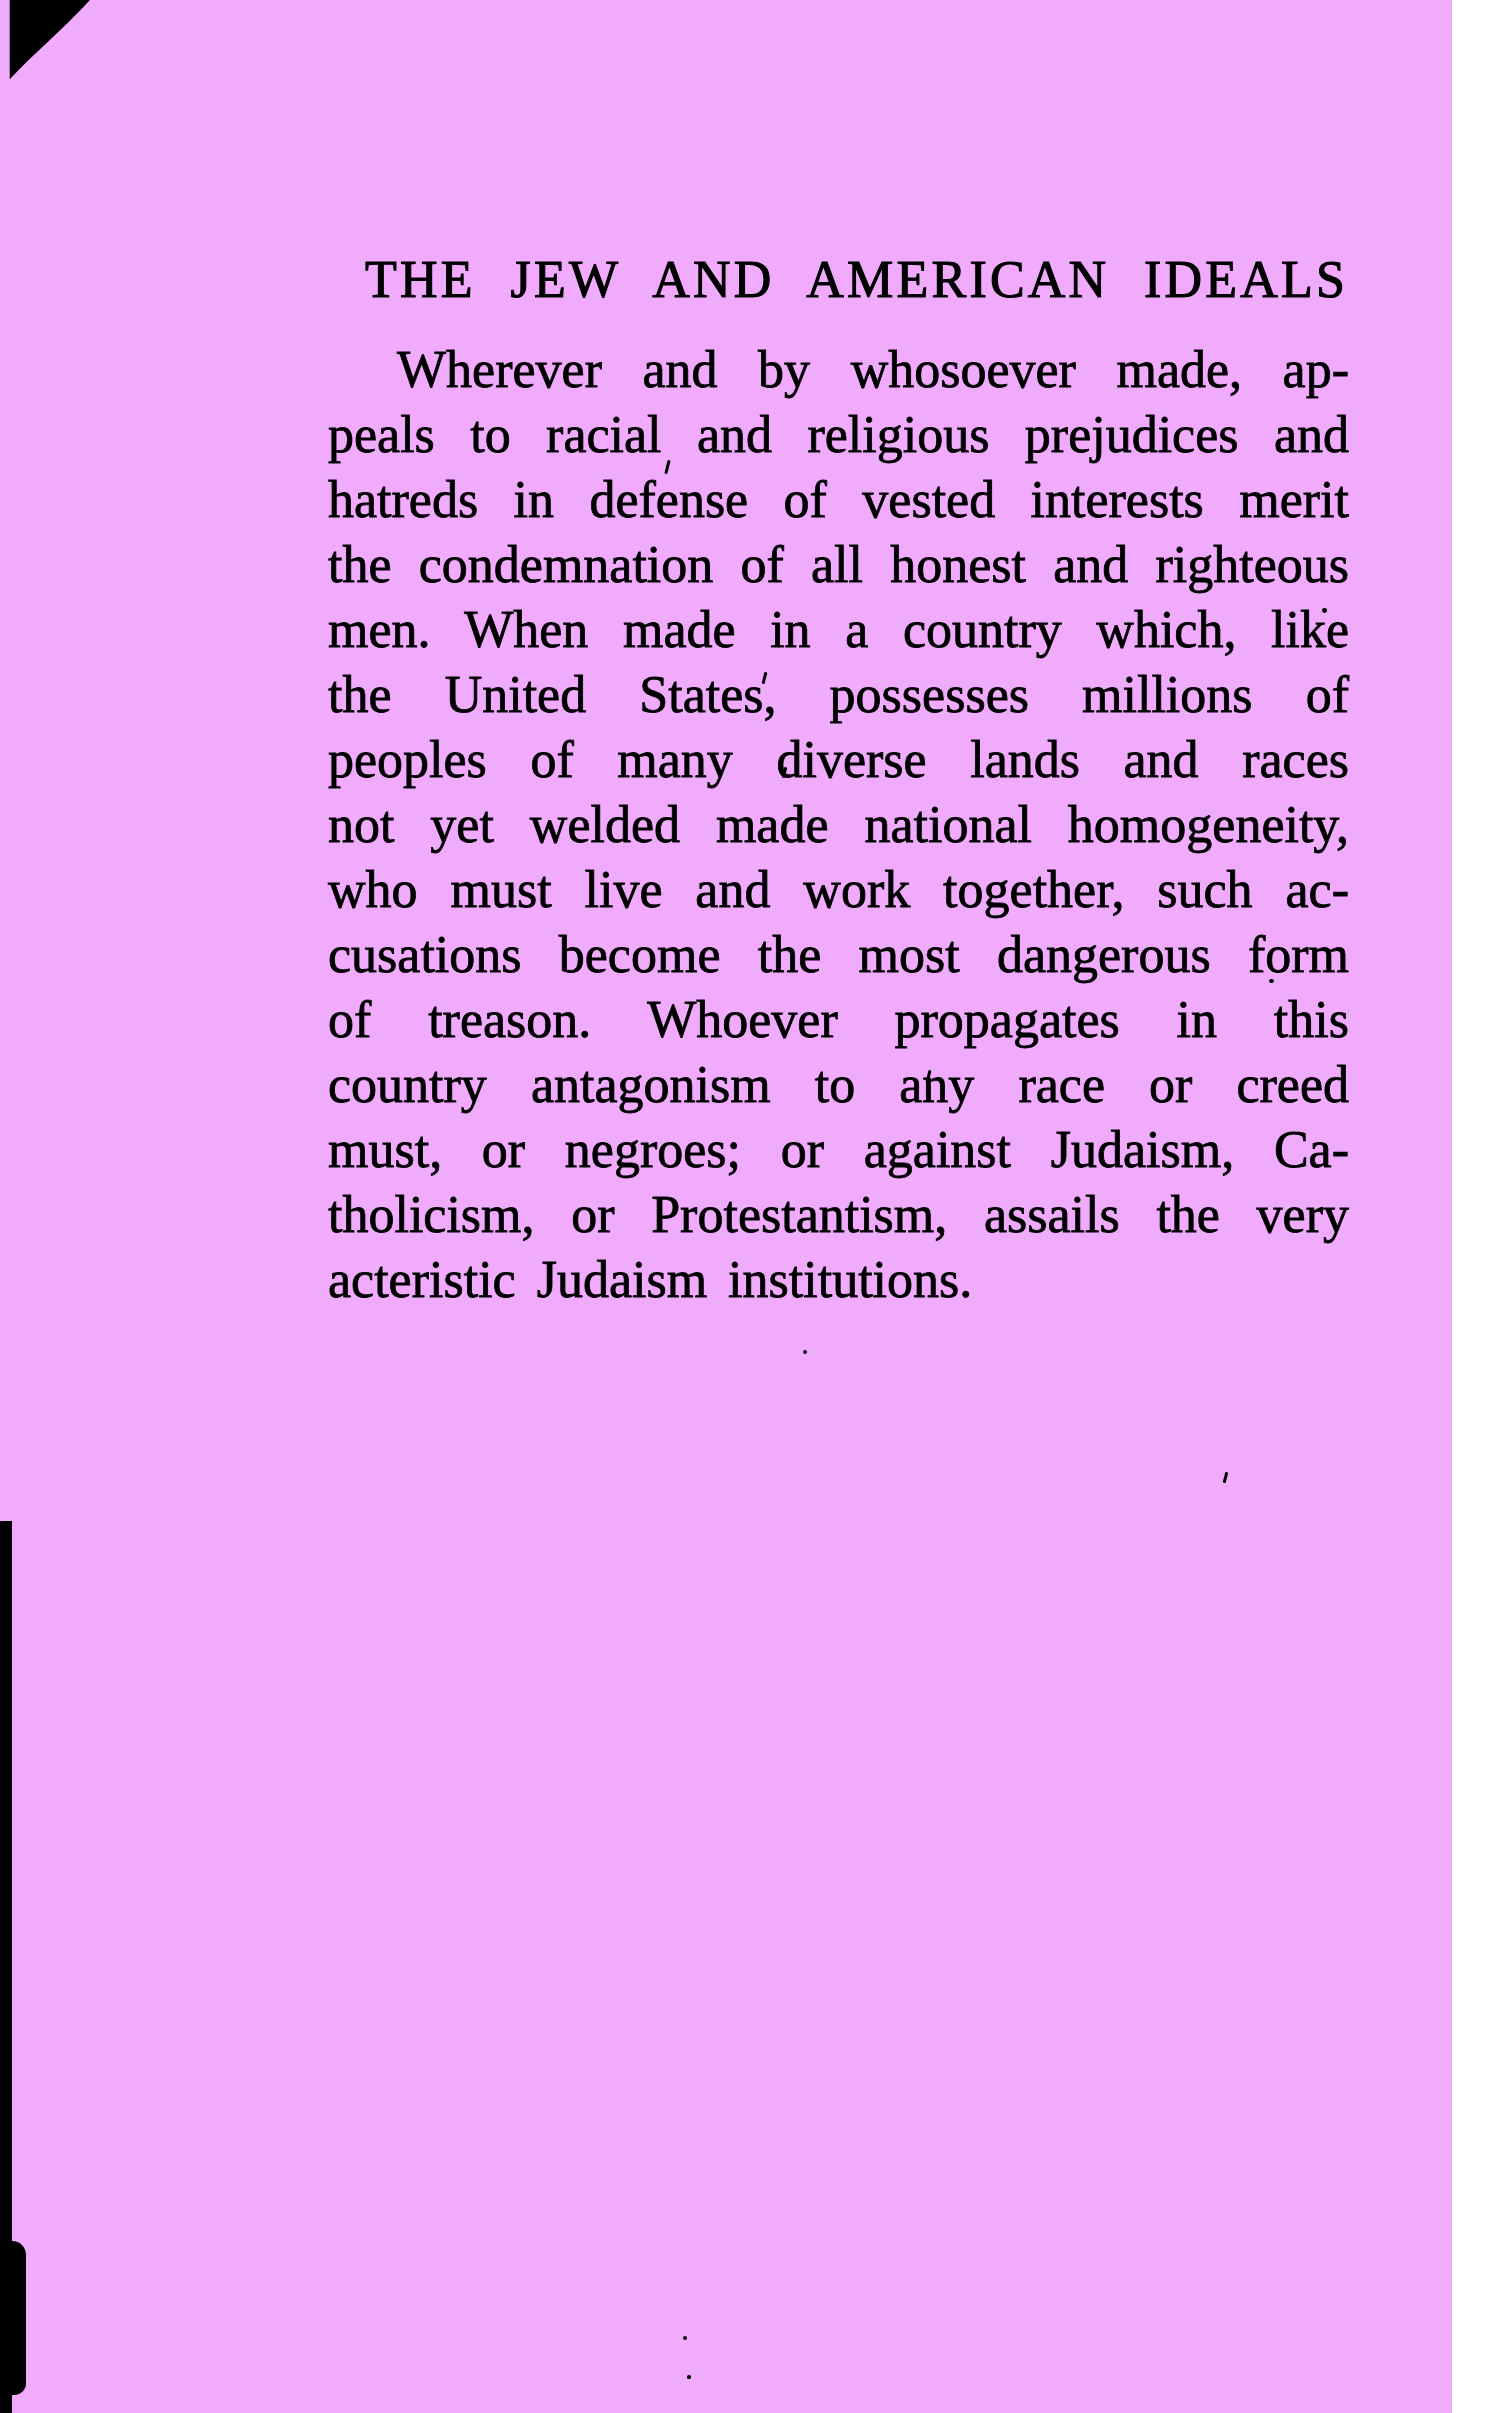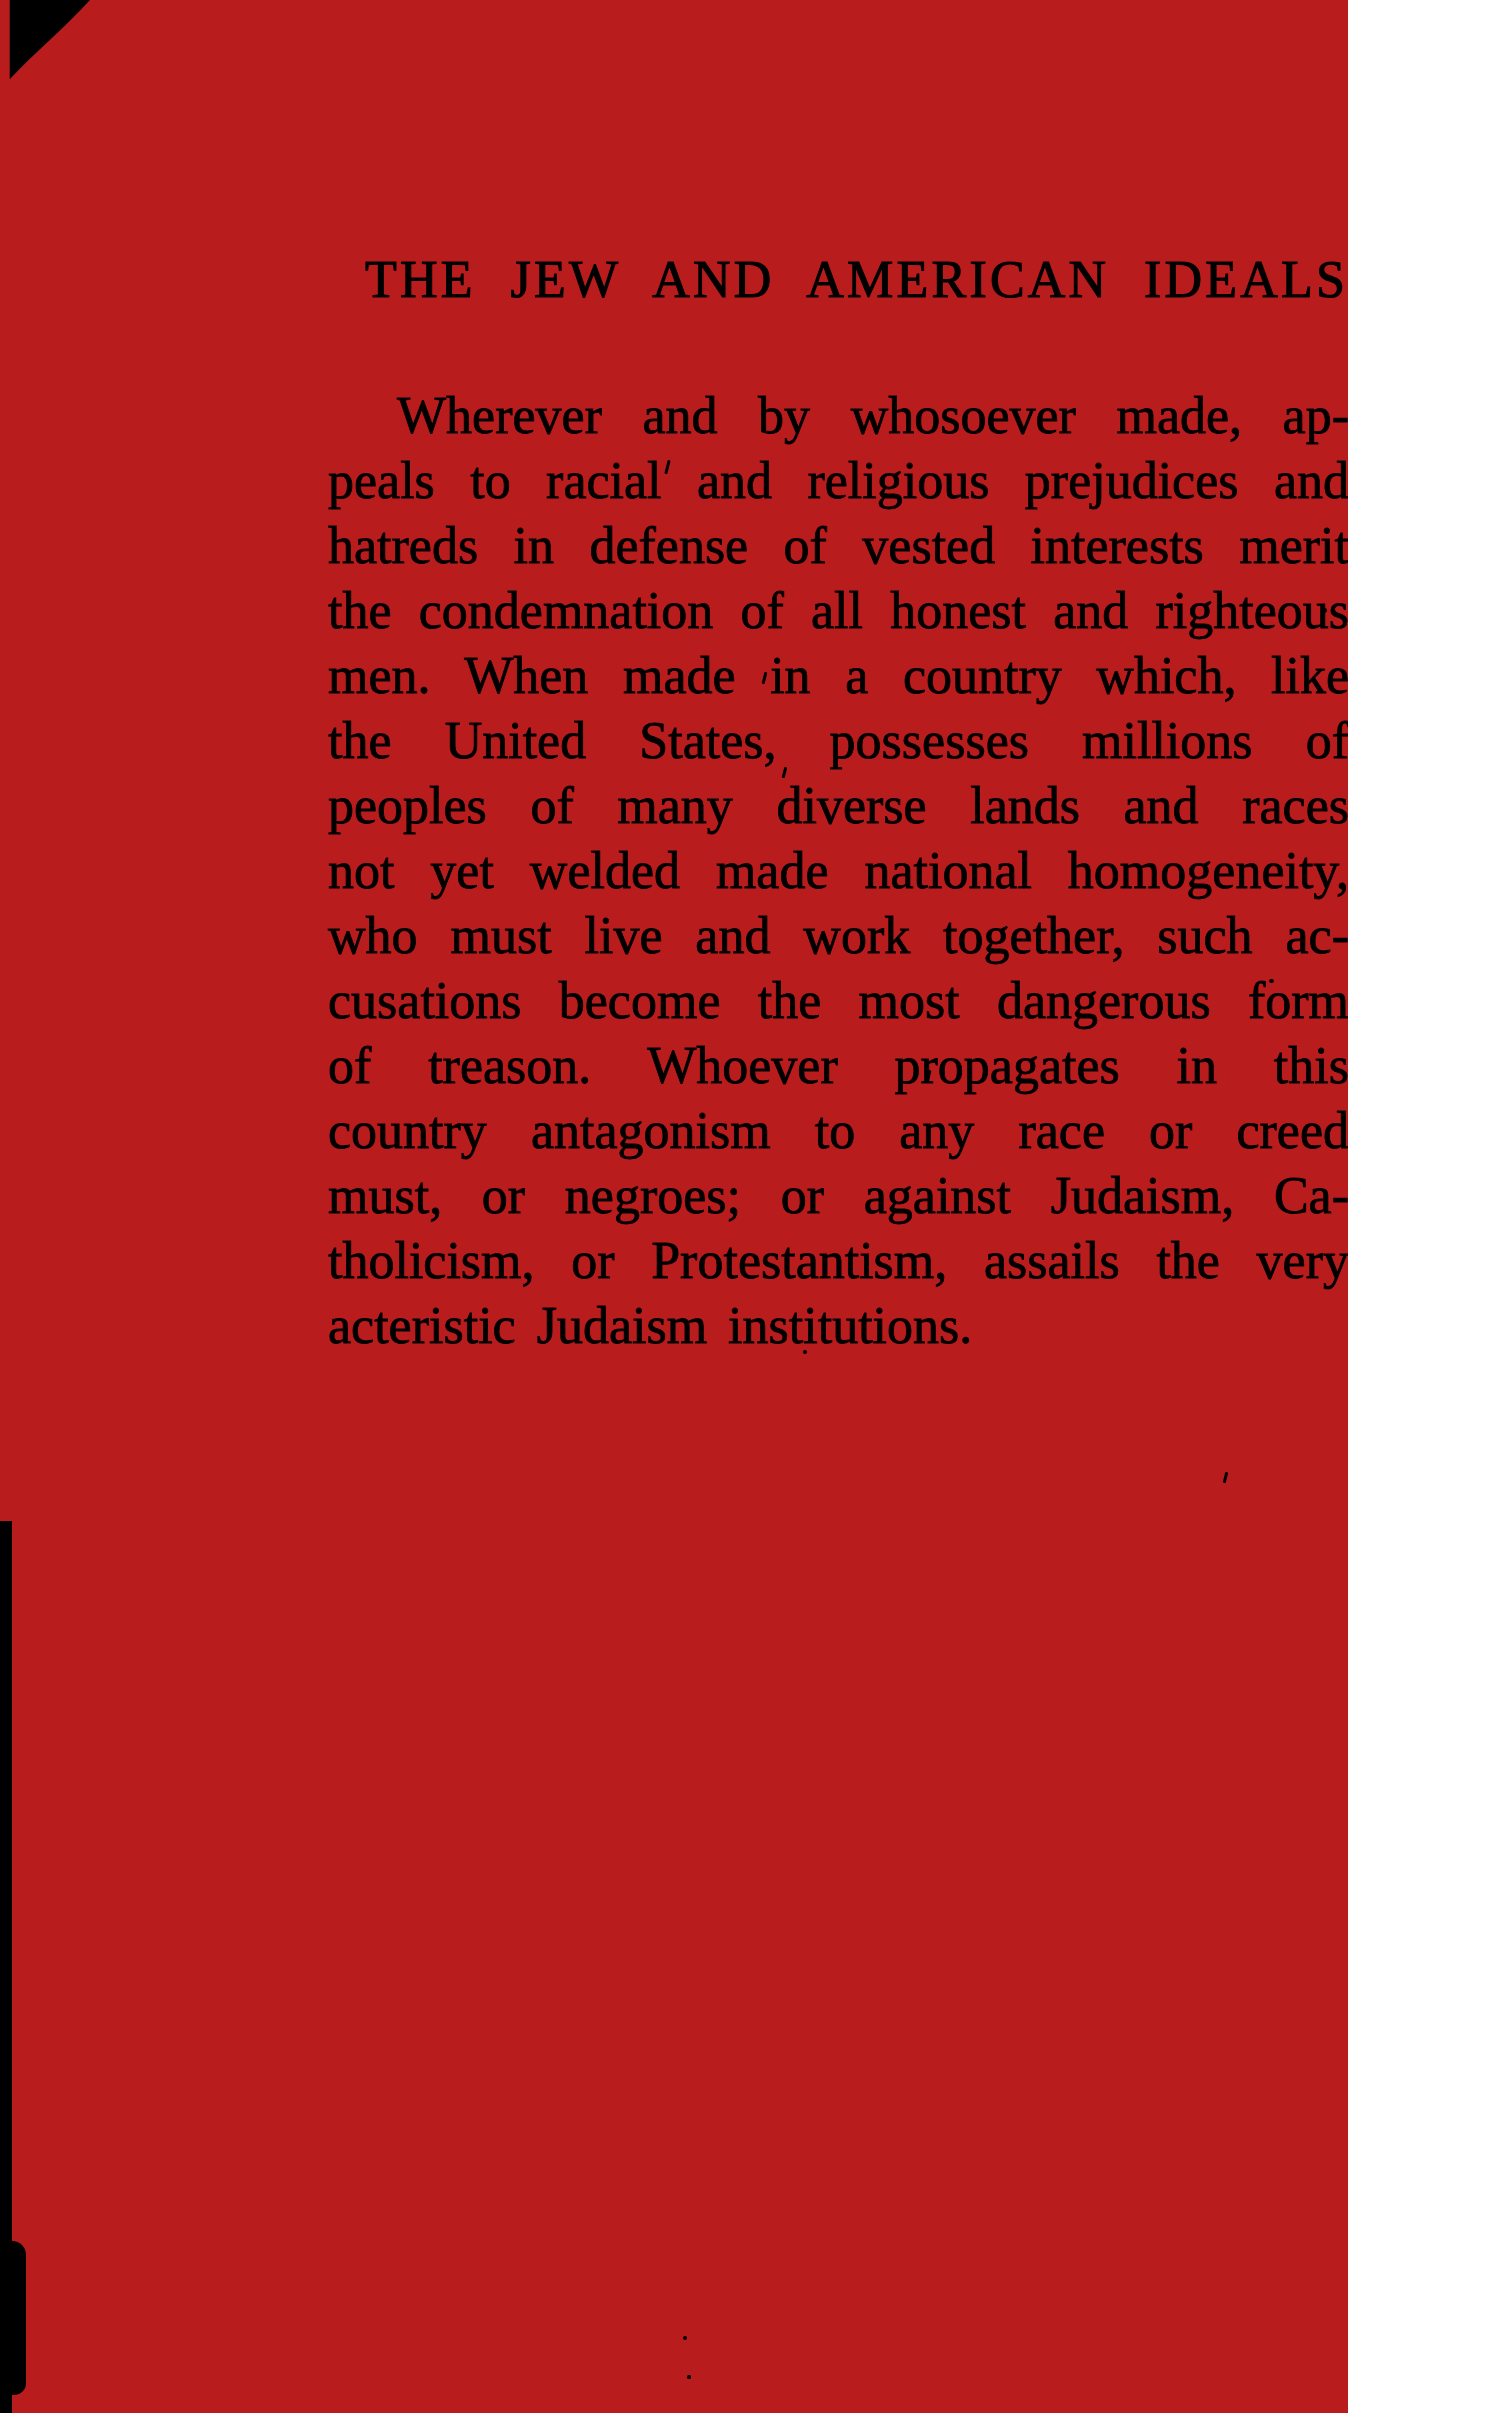--- a/index.html
+++ b/index.html
@@ -3,32 +3,32 @@
 <meta charset="utf-8">
 <style>
   html,body{margin:0;padding:0;}
   body{
     width:1512px;height:2413px;
     background:#ffffff;
     font-family:"Liberation Serif","DejaVu Serif",serif;
     position:relative;
   }
   .page{
-    position:absolute;left:0;top:0;width:1348px;height:2413px;
-    background:#b91c1c;color:#000;overflow:hidden;
+    position:absolute;left:0;top:0;width:1452px;height:2413px;
+    background:#f0abfc;color:#000;overflow:hidden;
   }
   .title{
     position:absolute;left:365px;top:254px;margin:0;
     font-size:52px;font-weight:normal;line-height:52px;
     letter-spacing:3.2px;word-spacing:18.6px;white-space:nowrap;
     -webkit-text-stroke:1.1px #000;
   }
   .text-block{
     position:absolute;left:328px;top:337px;width:1021px;
-    font-size:52px;line-height:65px;margin-top:46px;
+    font-size:52px;line-height:65px;
     -webkit-text-stroke:0.8px #000;
   }
   .line{
     text-align:justify;
     text-align-last:justify;
     white-space:nowrap;
   }
   .line.first{text-indent:69px;}
   .line.last{text-align-last:left;white-space:normal;word-spacing:8px;}
   

